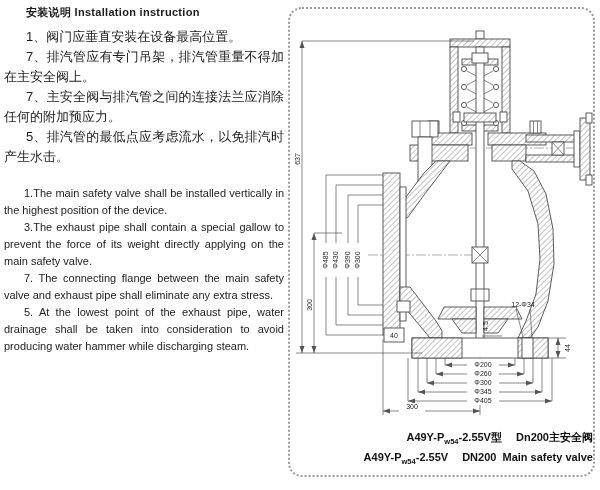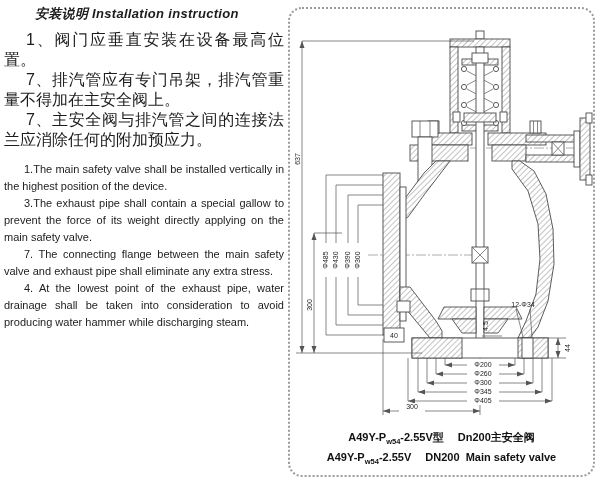--- a/index.html
+++ b/index.html
@@ -3,57 +3,58 @@
 <meta charset="utf-8">
 <style>
   html,body{margin:0;padding:0;}
   body{
     width:600px;height:490px;background:#ffffff;position:relative;
     font-family:"Liberation Sans","DejaVu Sans",sans-serif;color:#1c1c1c;
     overflow:hidden;
   }
   
   .left-col{position:absolute;left:4px;top:2px;width:280px;}
-  .title{font-size:13px;font-weight:bold;margin:3px 0 7px 31px;letter-spacing:.3px;font-style:italic;}
-  .cn p{font-size:16px;line-height:20px;margin:0;text-indent:22px;text-align:justify;}
-  .en{margin-top:11px;}
+  .title{font-size:11px;font-weight:bold;margin:3px 0 7px 22px;letter-spacing:.3px;}
+  .cn p{font-size:13px;line-height:20px;margin:0;text-indent:22px;text-align:justify;}
+  .en{margin-top:18px;}
   .en p{font-size:11px;line-height:17px;margin:0;text-indent:20px;text-align:justify;}
   
   .panel{
     position:absolute;left:288px;top:7px;width:307px;height:470px;
     border:2px dotted #9a9a9a;border-radius:14px;box-sizing:border-box;background:#fff;
   }
   .panel svg{position:absolute;left:0;top:0;}
   .caption{position:absolute;left:0;right:0;top:421px;text-align:center;
     font-size:11px;font-weight:bold;line-height:15.5px;color:#111;}
-  .caption .ln{white-space:pre;}
+  .caption .ln{white-space:pre;text-align:right;}
   .caption sub{font-size:7.5px;}
   .cap-gap{display:inline-block;width:14px;}
   .h{fill:url(#hx);stroke:#4a4a4a;stroke-width:.9;}
   .w{fill:#ffffff;stroke:#4a4a4a;stroke-width:.9;}
   .cl{stroke:#8a8a8a;stroke-width:.7;stroke-dasharray:10 2 2 2;fill:none;}
   .d{stroke:#555;stroke-width:.7;fill:none;}
   .dt{font-family:"Liberation Sans",sans-serif;font-size:7px;fill:#222;}
   .wb{fill:#ffffff;stroke:none;}
 </style>
 </head>
 <body>
 
 <div class="left-col">
   <div class="title">安装说明 Installation instruction</div>
   <div class="cn">
     <p>1、阀门应垂直安装在设备最高位置。</p>
     <p>7、排汽管应有专门吊架，排汽管重量不得加在主安全阀上。</p>
     <p>7、主安全阀与排汽管之间的连接法兰应消除任何的附加预应力。</p>
+    <p>5、排汽管的最低点应考虑流水，以免排汽时产生水击。</p>
   </div>
   <div class="en">
     <p>1.The main safety valve shall be installed vertically in the highest position of the device.</p>
     <p>3.The exhaust pipe shall contain a special gallow to prevent the force of its weight directly applying on the main safety valve.</p>
     <p>7. The connecting flange between the main safety valve and exhaust pipe shall eliminate any extra stress.</p>
-    <p>4. At the lowest point of the exhaust pipe, water drainage shall be taken into consideration to avoid producing water hammer while discharging steam.</p>
+    <p>5. At the lowest point of the exhaust pipe, water drainage shall be taken into consideration to avoid producing water hammer while discharging steam.</p>
   </div>
 </div>
 
 <div class="panel">
   <svg width="303" height="470" viewBox="0 0 303 470">
     <defs>
       <pattern id="hx" patternUnits="userSpaceOnUse" width="4" height="4" patternTransform="rotate(45)">
         <rect x="0" y="0" width="4" height="4" fill="#ffffff"></rect>
         <line x1="0" y1="0" x2="0" y2="4" stroke="#6a6a6a" stroke-width="0.8"></line>
       </pattern>

